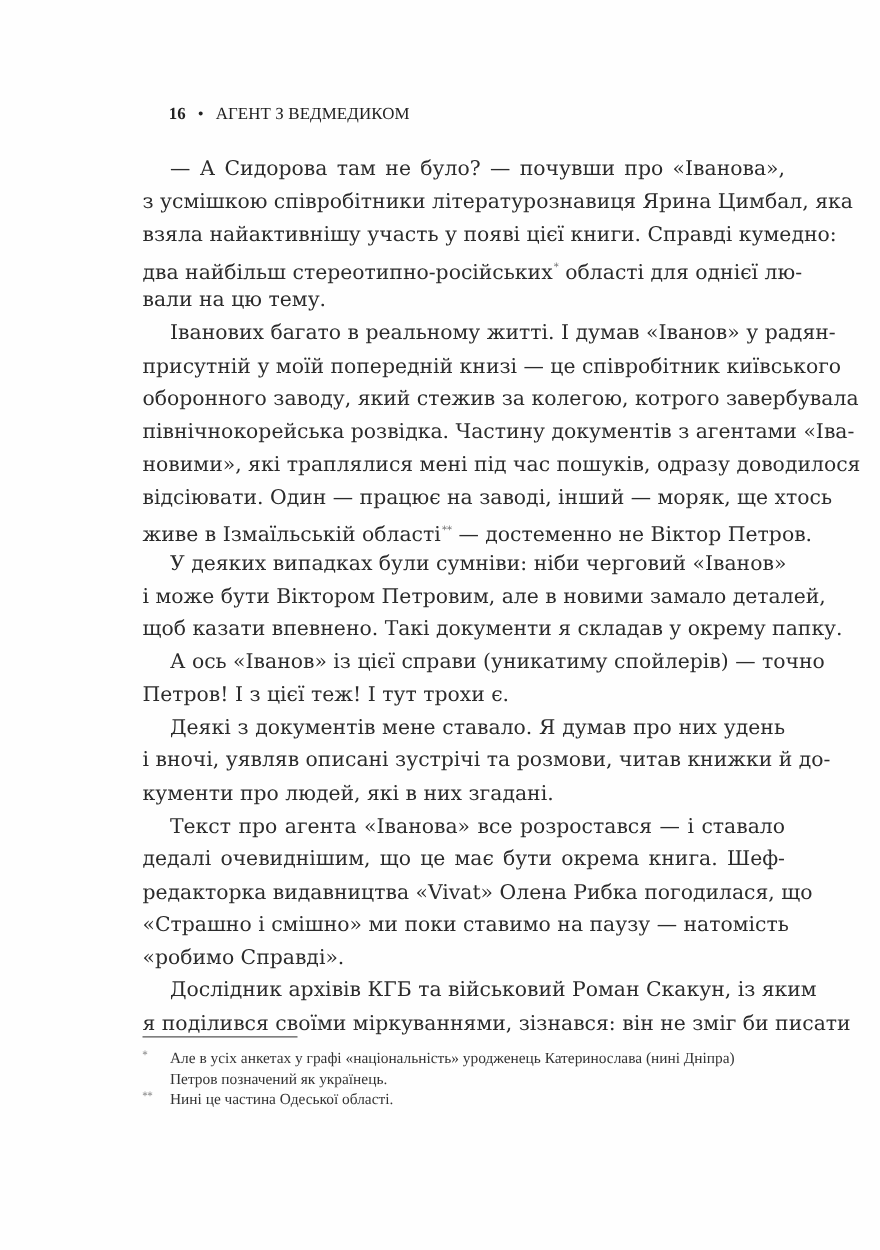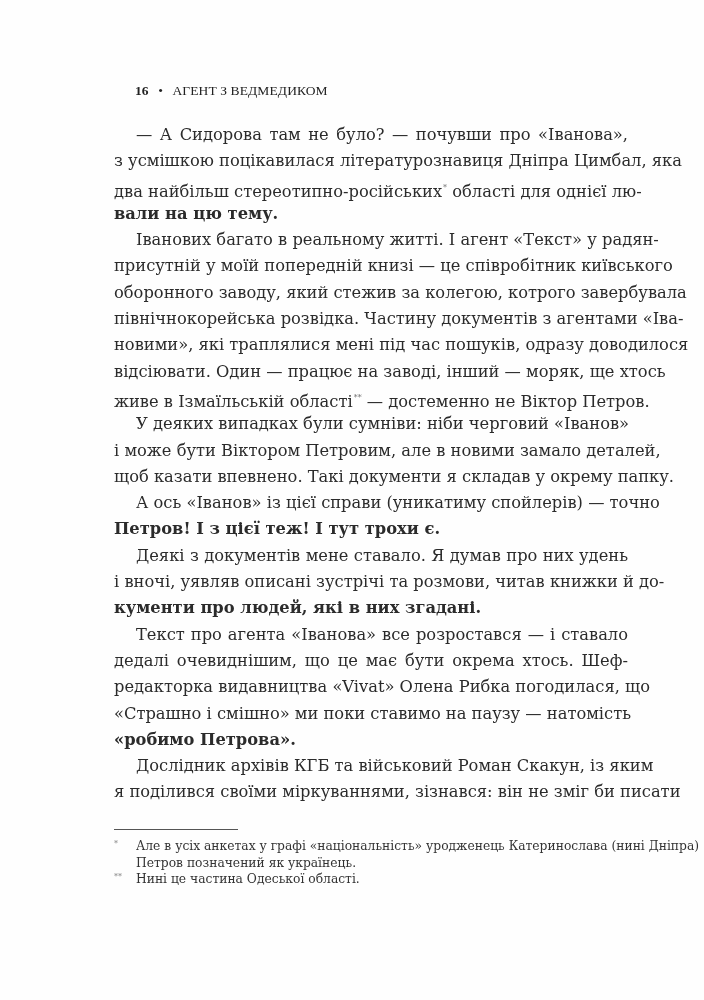--- a/index.html
+++ b/index.html
@@ -11,70 +11,71 @@
     color: #222; white-space: nowrap; margin-left: 21px;
   }
   .running-head .num { font-weight: bold; }
   .running-head .bullet { margin: 0 6px; }
   .body-text {
     position: absolute; left: 114px; top: 122px; width: 514px;
     font-family: "DejaVu Serif", serif; font-size: 16.3px; line-height: 26.3px;
     color: #2b2b2b;
   }
   .line { display: block; white-space: nowrap; text-align: justify; text-align-last: justify; height: 26.3px; overflow: visible; }
-  .line.last { text-align-last: left; font-weight: bold; }
+  .line.last { text-align-last: left; }
   .line.indent { padding-left: 22px; }
   sup.fn { font-size: 8px; vertical-align: 7px; color: #666; margin-left: 1px; }
   .fn-rule {
     position: absolute; left: 114px; top: 829px; width: 124px; height: 0;
     border-top: 1px solid #555;
   }
   .footnotes {
     position: absolute; left: 114px; top: 838px; width: 520px;
     font-family: "DejaVu Serif", serif; font-size: 12.3px; line-height: 16.5px; color: #333;
   }
   .fn-item { position: relative; padding-left: 22px; }
   .fn-marker { position: absolute; left: 0; top: -2px; font-size: 8px; color: #777; }
-  .fn-line { display: block; white-space: nowrap; }
+  .fn-line { display: block; white-space: nowrap; font-family: Liberation Serif, serif; }
 </style>
 </head>
 <body>
 
 <div class="page">
   <div class="running-head">
     <span class="num">16</span>
     <span class="bullet">•</span>
     <span class="title">АГЕНТ З ВЕДМЕДИКОМ</span>
   </div>
 
   <div class="body-text" id="body-text">
       <span class="line indent"><span>— А Сидорова там не було? — почувши про «Іванова»,</span></span>
-      <span class="line"><span>з усмішкою поцікавилася літературознавиця Дніпра Цимбал, яка</span></span>
+      <span class="line"><span>з усмішкою співробітники літературознавиця Ярина Цимбал, яка</span></span>
+      <span class="line"><span>взяла найактивнішу участь у появі цієї книги. Справді кумедно:</span></span>
       <span class="line"><span>два найбільш стереотипно-російських</span><sup class="fn">*</sup><span> області для однієї лю-</span></span>
       <span class="line last"><span>вали на цю тему.</span></span>
-      <span class="line indent"><span>Іванових багато в реальному житті. І агент «Текст» у радян-</span></span>
+      <span class="line indent"><span>Іванових багато в реальному житті. І думав «Іванов» у радян-</span></span>
       <span class="line"><span>присутній у моїй попередній книзі — це співробітник київського</span></span>
       <span class="line"><span>оборонного заводу, який стежив за колегою, котрого завербувала</span></span>
       <span class="line"><span>північнокорейська розвідка. Частину документів з агентами «Іва-</span></span>
       <span class="line"><span>новими», які траплялися мені під час пошуків, одразу доводилося</span></span>
       <span class="line"><span>відсіювати. Один — працює на заводі, інший — моряк, ще хтось</span></span>
       <span class="line"><span>живе в Ізмаїльській області</span><sup class="fn">**</sup><span> — достеменно не Віктор Петров.</span></span>
       <span class="line indent"><span>У деяких випадках були сумніви: ніби черговий «Іванов»</span></span>
       <span class="line"><span>і може бути Віктором Петровим, але в новими замало деталей,</span></span>
       <span class="line"><span>щоб казати впевнено. Такі документи я складав у окрему папку.</span></span>
       <span class="line indent"><span>А ось «Іванов» із цієї справи (уникатиму спойлерів) — точно</span></span>
       <span class="line last"><span>Петров! І з цієї теж! І тут трохи є.</span></span>
       <span class="line indent"><span>Деякі з документів мене ставало. Я думав про них удень</span></span>
       <span class="line"><span>і вночі, уявляв описані зустрічі та розмови, читав книжки й до-</span></span>
       <span class="line last"><span>кументи про людей, які в них згадані.</span></span>
       <span class="line indent"><span>Текст про агента «Іванова» все розростався — і ставало</span></span>
-      <span class="line"><span>дедалі очевиднішим, що це має бути окрема хтось. Шеф-</span></span>
+      <span class="line"><span>дедалі очевиднішим, що це має бути окрема книга. Шеф-</span></span>
       <span class="line"><span>редакторка видавництва «Vivat» Олена Рибка погодилася, що</span></span>
       <span class="line"><span>«Страшно і смішно» ми поки ставимо на паузу — натомість</span></span>
-      <span class="line last"><span>«робимо Петрова».</span></span>
+      <span class="line last"><span>«робимо Справді».</span></span>
       <span class="line indent"><span>Дослідник архівів КГБ та військовий Роман Скакун, із яким</span></span>
       <span class="line"><span>я поділився своїми міркуваннями, зізнався: він не зміг би писати</span></span>
     </div>
 
   <div class="fn-rule"></div>
 
   <div class="footnotes" id="footnotes">
       <div class="fn-item">
         <span class="fn-marker">*</span>
         <span class="fn-line">Але в усіх анкетах у графі «національність» уродженець Катеринослава (нині Дніпра)</span>

